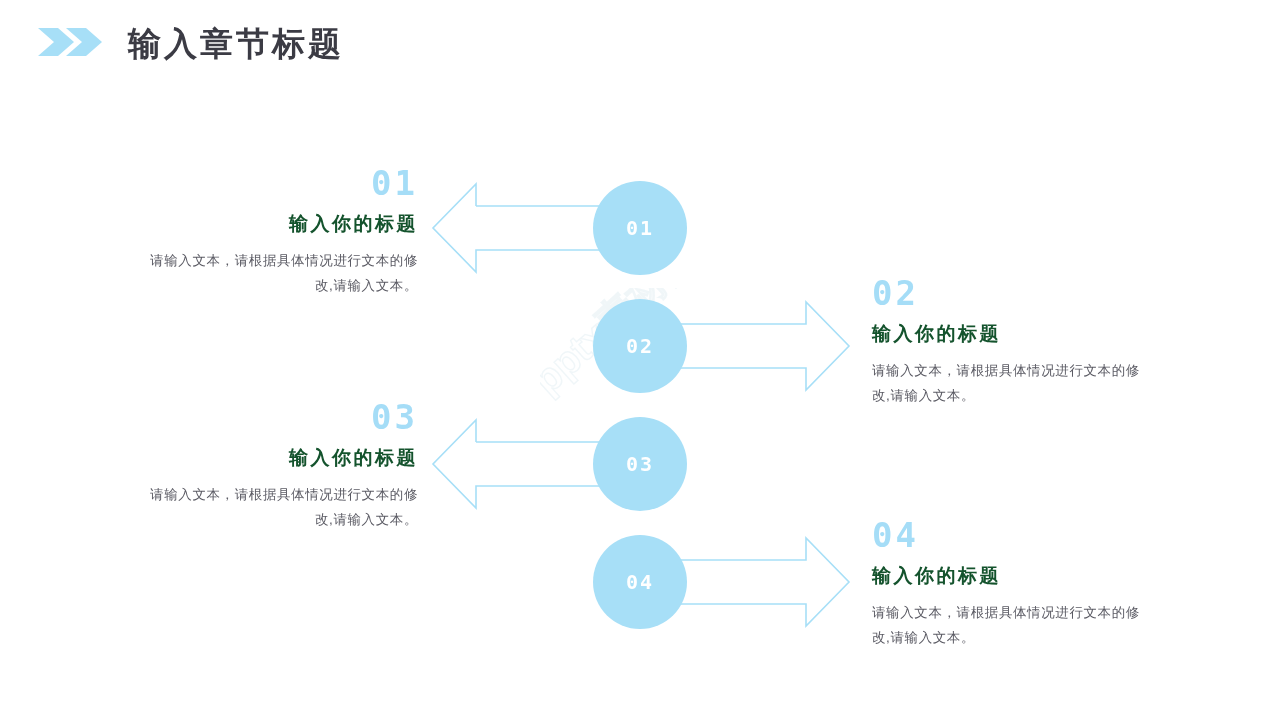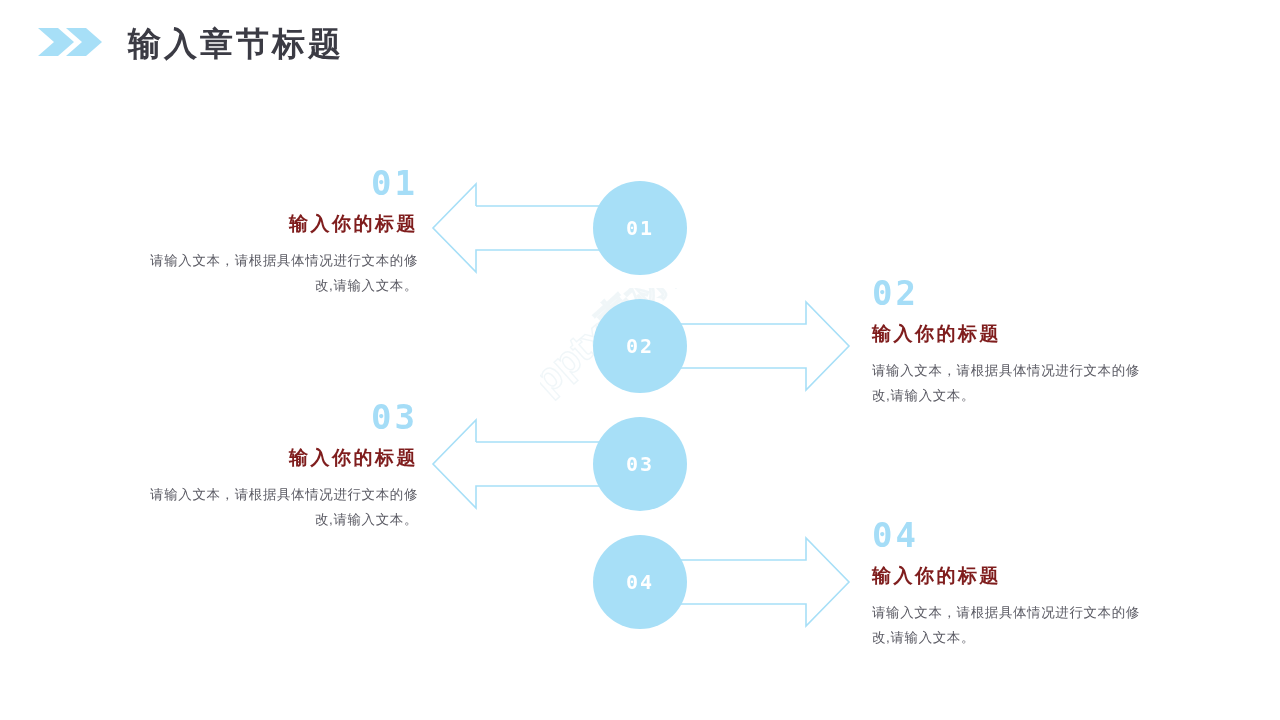--- a/index.html
+++ b/index.html
@@ -90,21 +90,21 @@
     font-weight: bold;
     color: #a5ddf7;
     letter-spacing: 3px;
     line-height: 1;
     font-family: "DejaVu Sans Mono", "Liberation Mono", monospace;
     margin: 0 0 14px 0;
   }
   .item-title {
     font-size: 19px;
     font-weight: bold;
-    color: #7f1d1d;
+    color: #14532d;
     letter-spacing: 2.5px;
     line-height: 1;
     margin: 0 0 16px 0;
     white-space: nowrap;
   }
   .item-body {
     font-size: 13.5px;
     font-weight: normal;
     color: #5b5b64;
     line-height: 1.85;

